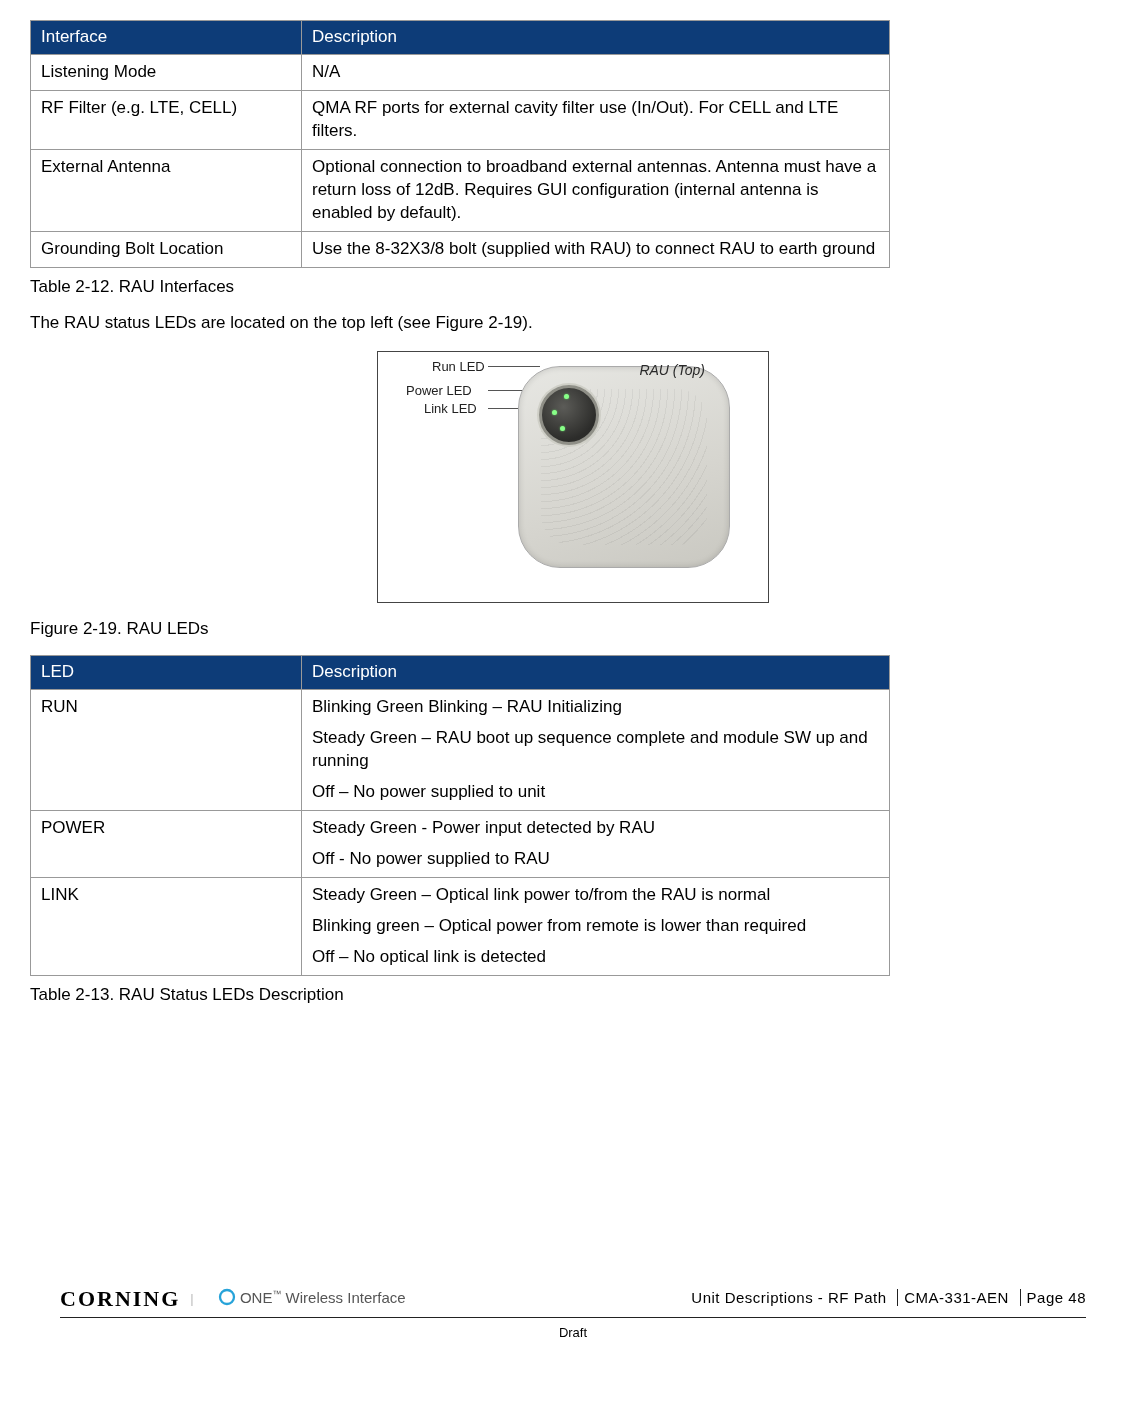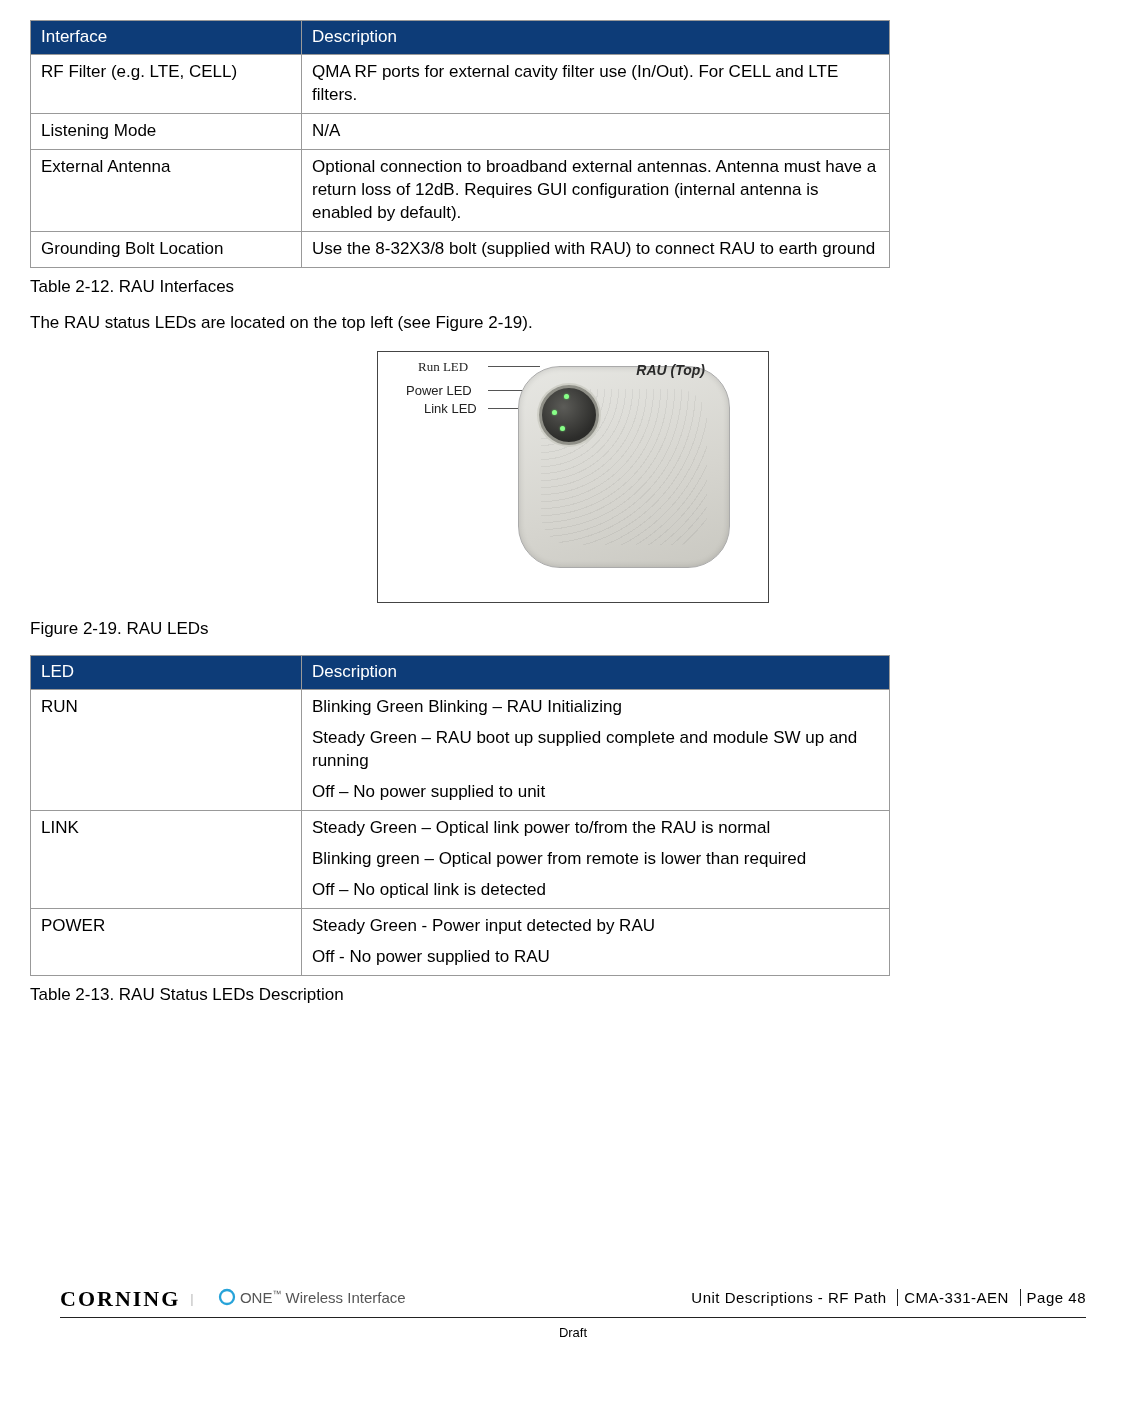--- a/index.html
+++ b/index.html
@@ -93,60 +93,60 @@
   .footer-sub { font-size: 15px; margin-left: 14px; color:#555; }
   .footer-sub .tm { font-size:9px; vertical-align: super; }
   .footer-right { margin-left:auto; font-size: 15px; letter-spacing: .5px; }
   .footer-right span.sep { margin: 0 6px; border-left:1px solid #222; }
   .draft { text-align:center; font-size:13px; margin-top:6px; }
   .page { position: relative; min-height: 1340px; }
   .multi-line p { margin: 0 0 8px 0;}
   .multi-line p:last-child { margin-bottom:0;}
   .rau-top-label {
     position:absolute; top: -6px; right: 24px;
-    font-size:14px; color:#2a2a2a; font-style: italic; font-weight: 700;
+    font-size:14px; color:#2a2a2a; font-style: italic; font-weight: 400;
   }
 </style>
 </head>
 <body>
 <div class="page">
 
 <table class="data-table">
   <thead>
     <tr>
       <th>Interface</th>
       <th>Description</th>
     </tr>
   </thead>
   <tbody>
     <tr>
+          <td>Listening Mode</td>
+          <td>N/A</td>
+        </tr>
+    <tr>
           <td>RF Filter (e.g. LTE, CELL)</td>
           <td>QMA RF ports for external cavity filter use (In/Out). For CELL and LTE filters.</td>
-        </tr>
-    <tr>
-          <td>Listening Mode</td>
-          <td>N/A</td>
         </tr>
     <tr>
           <td>External Antenna</td>
           <td>Optional connection to broadband external antennas. Antenna must have a return loss of 12dB. Requires GUI configuration (internal antenna is enabled by default).</td>
         </tr>
     <tr>
           <td>Grounding Bolt Location</td>
           <td>Use the 8-32X3/8 bolt (supplied with RAU) to connect RAU to earth ground</td>
         </tr>
   </tbody>
 </table>
 <div class="caption">Table 2-12. RAU Interfaces</div>
 
 <p class="para">The RAU status LEDs are located on the top left (see Figure 2-19).</p>
 
 <div class="figure-wrap">
   <div class="device-box">
-    <span class="label" style="left:40px; top:6px;font-family:Liberation Serif, serif;">Run LED</span>
+    <span class="label" style="left:54px; top:6px;">Run LED</span>
     <span class="label" style="left:28px; top:30px;">Power LED</span>
     <span class="label" style="left:46px; top:48px;">Link LED</span>
     <div class="ptr" style="left:110px; top:14px; width:52px;"></div>
     <div class="ptr" style="left:110px; top:38px; width:50px;"></div>
     <div class="ptr" style="left:110px; top:56px; width:52px;"></div>
     <div class="device">
       <span class="rau-top-label">RAU (Top)</span>
       <div class="grille"></div>
       <div class="lens">
         <span class="led-dot" style="left:22px; top:6px;"></span>
@@ -163,37 +163,37 @@
     <tr>
       <th>LED</th>
       <th>Description</th>
     </tr>
   </thead>
   <tbody>
     <tr>
       <td>RUN</td>
       <td class="multi-line">
         <p>Blinking Green Blinking – RAU Initializing</p>
-        <p>Steady Green – RAU boot up supplied complete and module SW up and running</p>
+        <p>Steady Green – RAU boot up sequence complete and module SW up and running</p>
         <p>Off – No power supplied to unit</p>
+      </td>
+    </tr>
+    <tr>
+      <td>POWER</td>
+      <td class="multi-line">
+        <p>Steady Green - Power input detected by RAU</p>
+        <p>Off - No power supplied to RAU</p>
       </td>
     </tr>
     <tr>
       <td>LINK</td>
       <td class="multi-line">
         <p>Steady Green – Optical link power to/from the RAU is normal</p>
         <p>Blinking green – Optical power from remote is lower than required</p>
         <p>Off – No optical link is detected</p>
-      </td>
-    </tr>
-    <tr>
-      <td>POWER</td>
-      <td class="multi-line">
-        <p>Steady Green - Power input detected by RAU</p>
-        <p>Off - No power supplied to RAU</p>
       </td>
     </tr>
   </tbody>
 </table>
 <div class="caption">Table 2-13. RAU Status LEDs Description</div>
 
 <div class="footer">
   <div class="footer-line">
     <span class="footer-logo">CORNING</span>
     <span style="margin:0 10px;color:#bbb;">|</span>

